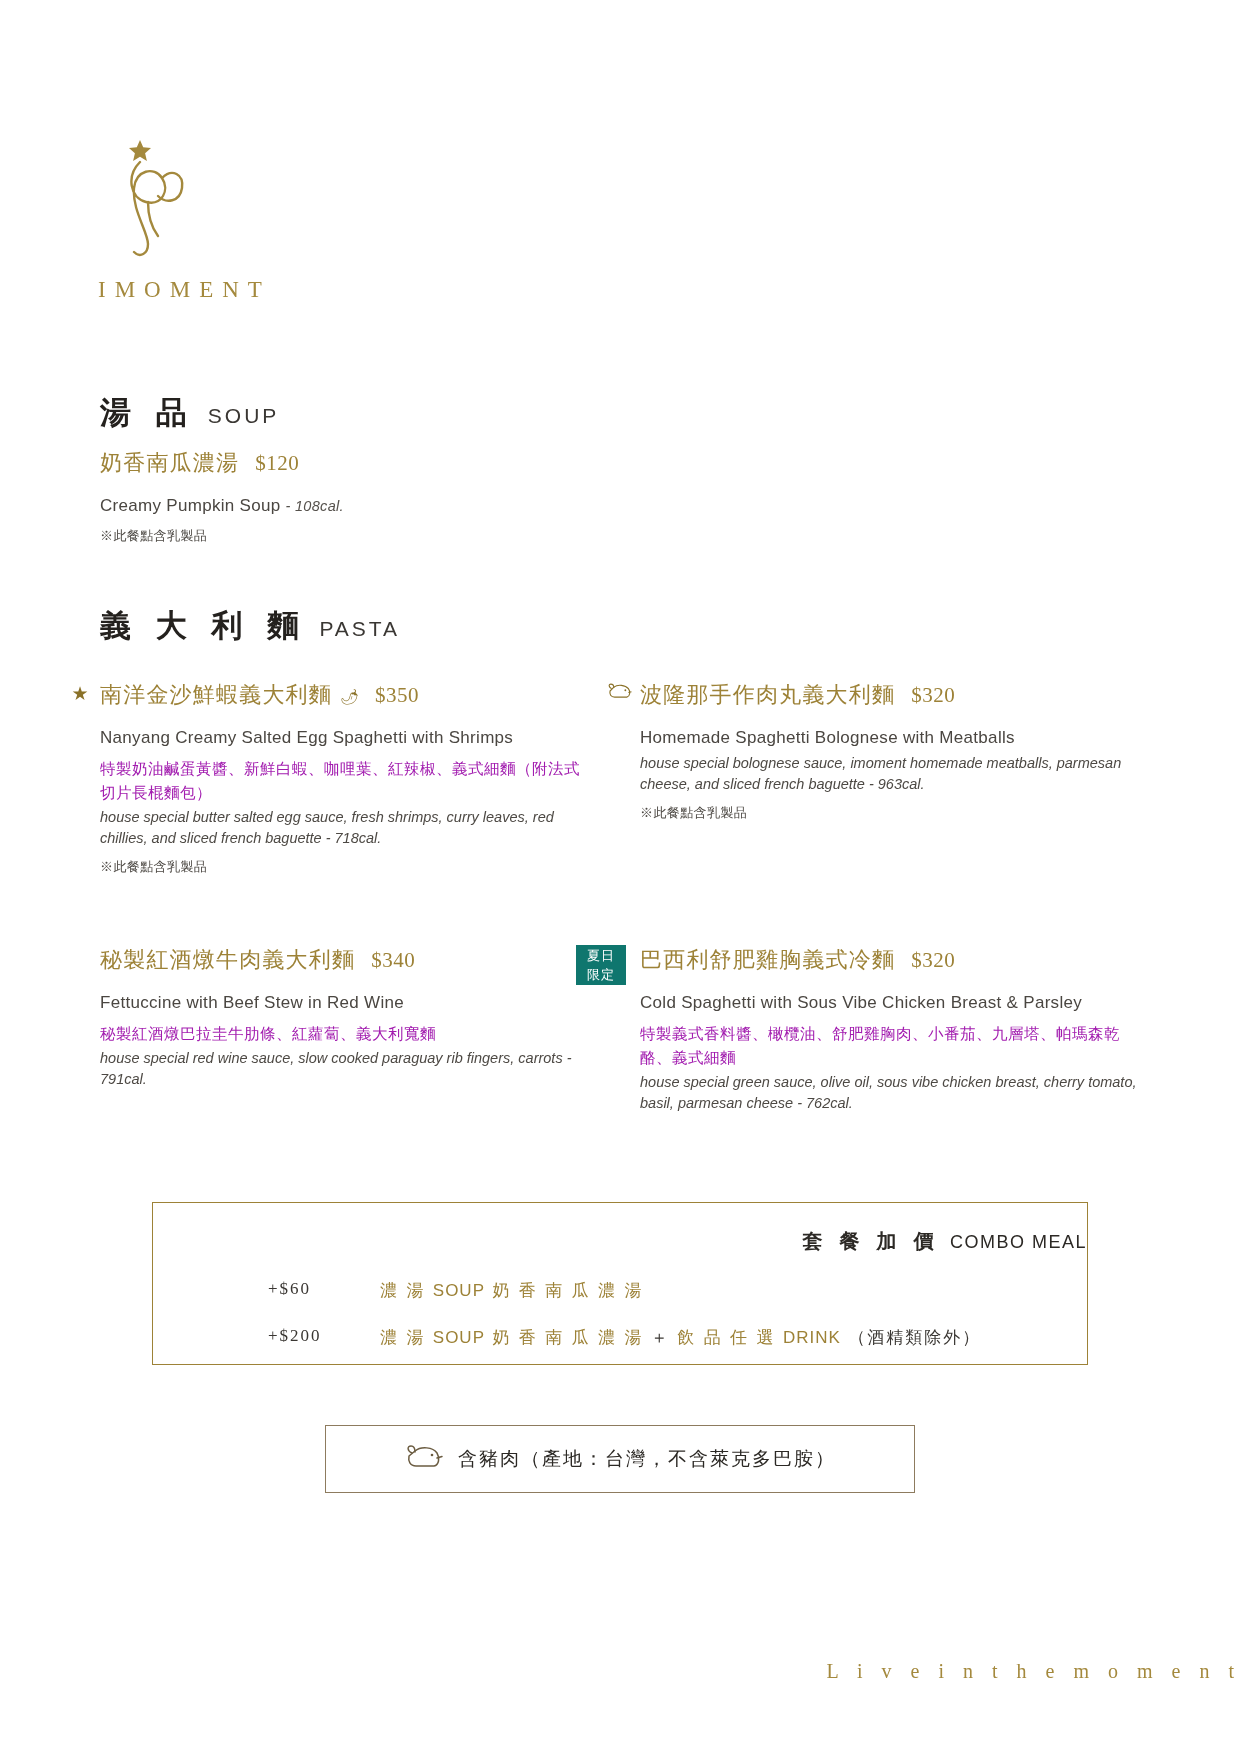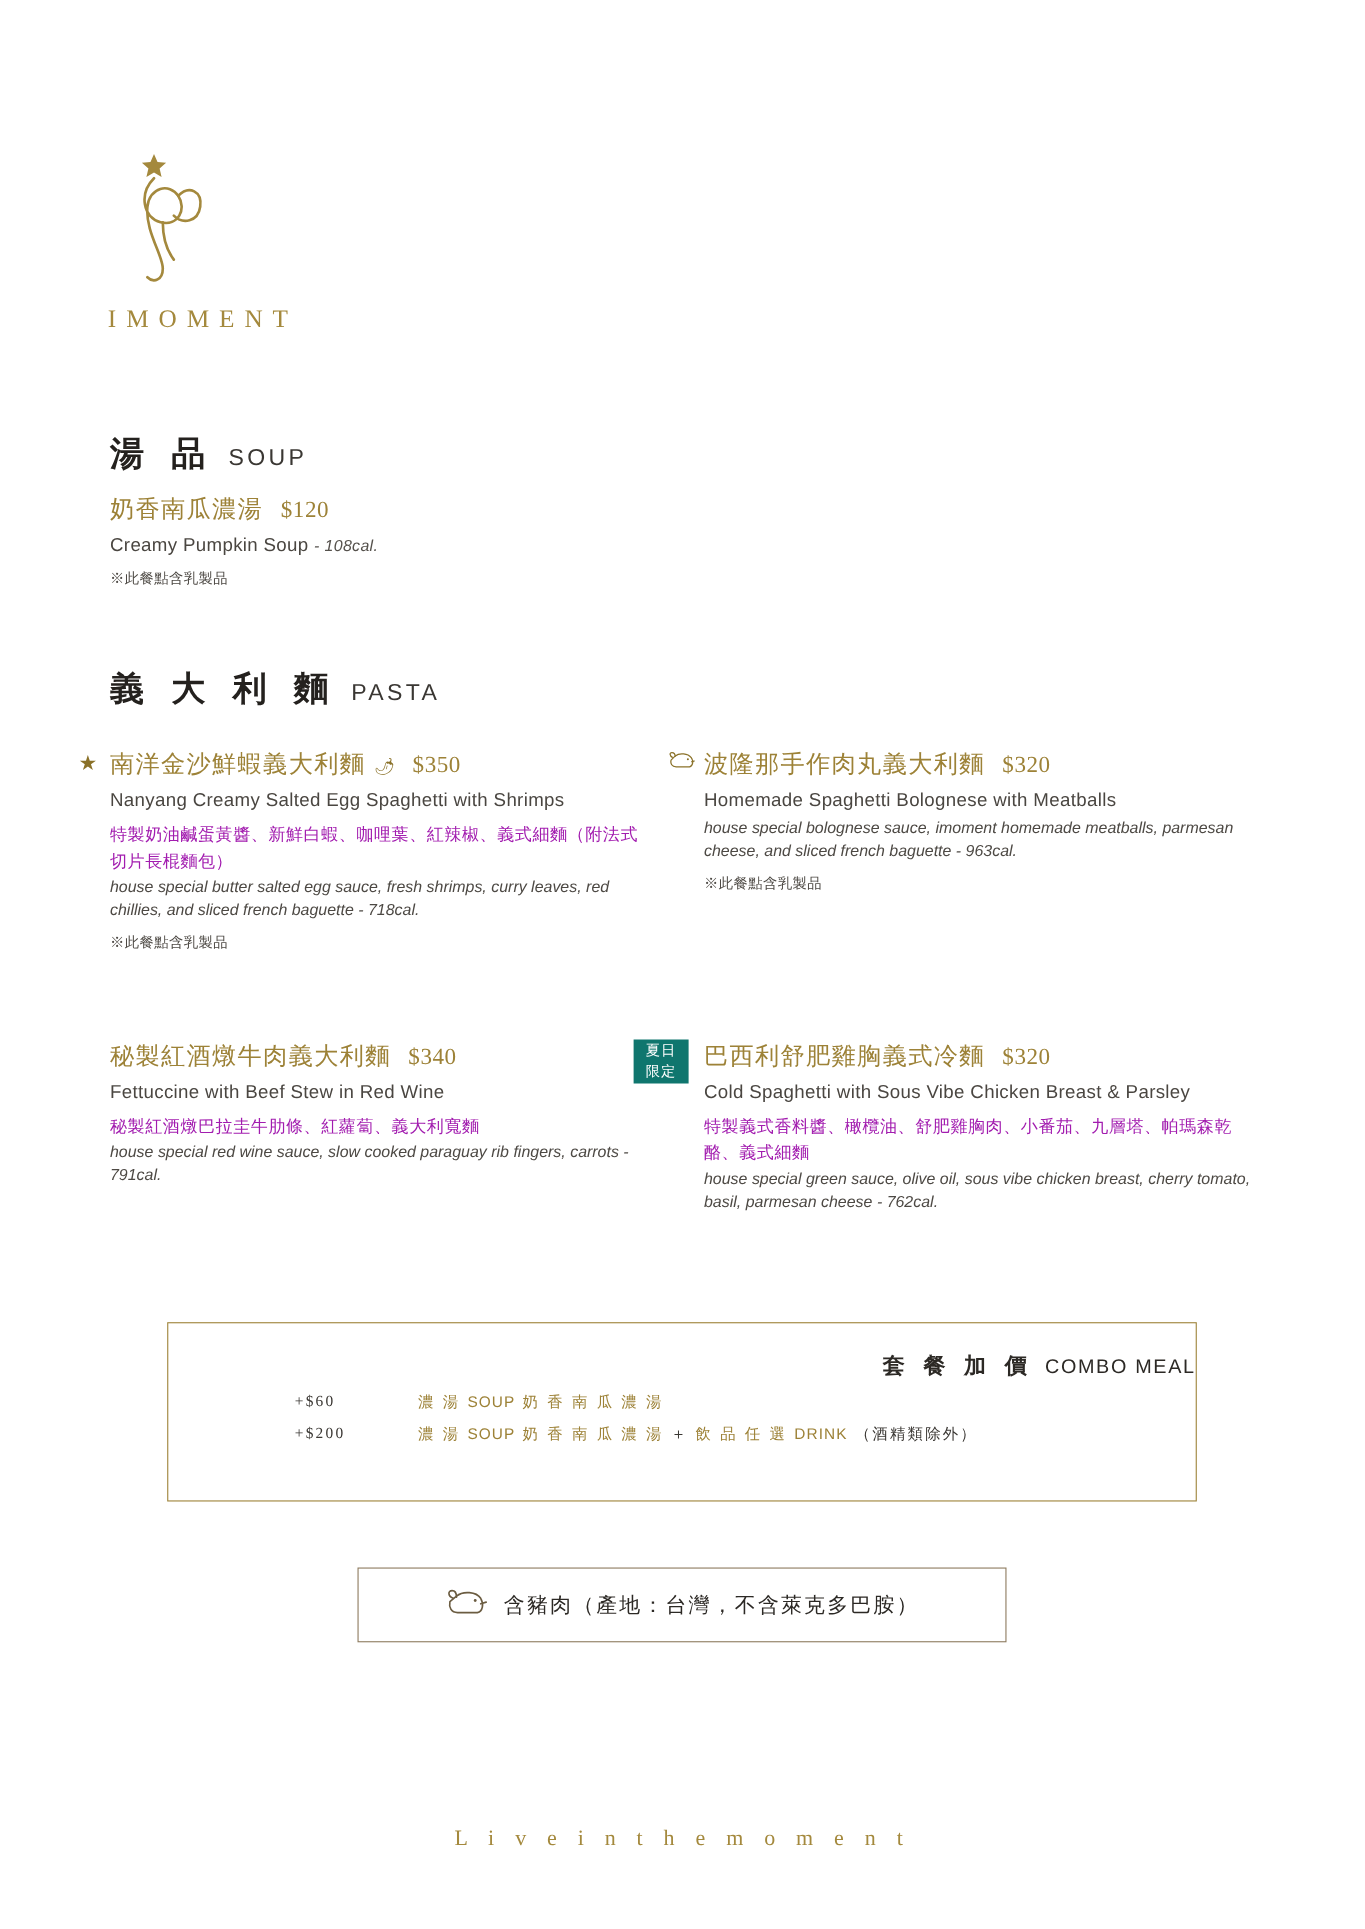--- a/index.html
+++ b/index.html
@@ -84,21 +84,21 @@
     font-family: "Liberation Serif", serif;
     font-size: 21px;
     color: #9d8237;
     letter-spacing: 0.5px;
     margin-left: 8px;
   }
   .item .en-name {
     font-family: "Liberation Sans", sans-serif;
     font-size: 17px;
     color: #4a4641;
-    margin-top: 6px;
+    margin-top: 16px;
     letter-spacing: 0.3px;
     line-height: 1.45;
   }
   .item .en-name .cal {
     font-style: italic;
     font-size: 14.5px;
     color: #55514c;
   }
   .item .cn-desc {
     font-family: "DejaVu Serif", serif;
@@ -177,24 +177,24 @@
     font-size: 20px;
   }
   .combo-title .en {
     font-family: "Liberation Sans", sans-serif;
     letter-spacing: 1.5px;
     font-size: 18px;
     margin-left: 6px;
   }
   .combo-row {
     display: flex;
-    align-items: center;
-    margin-top: 11px;
+    align-items: flex-start;
+    margin-top: 24px;
     padding-left: 115px;
-    font-size: 14px;
+    font-size: 17px;
   }
   .combo-row .plus {
     font-family: "Liberation Serif", serif;
     letter-spacing: 2px;
     color: #3a3733;
     width: 112px;
   }
   .combo-row .txt {
     font-family: "DejaVu Serif", serif;
     color: #9d8237;
@@ -228,21 +228,21 @@
     letter-spacing: 2px;
     color: #2c2925;
   }
 
   
   .footer {
     position: absolute;
     left: 0;
     right: 0;
     top: 1660px;
-    text-align: center;
+    text-align: right;
     font-family: "Liberation Serif", serif;
     font-size: 20px;
     letter-spacing: 7px;
     color: #a4893d;
   }
 </style>
 </head>
 <body>
 
 <div class="page">

